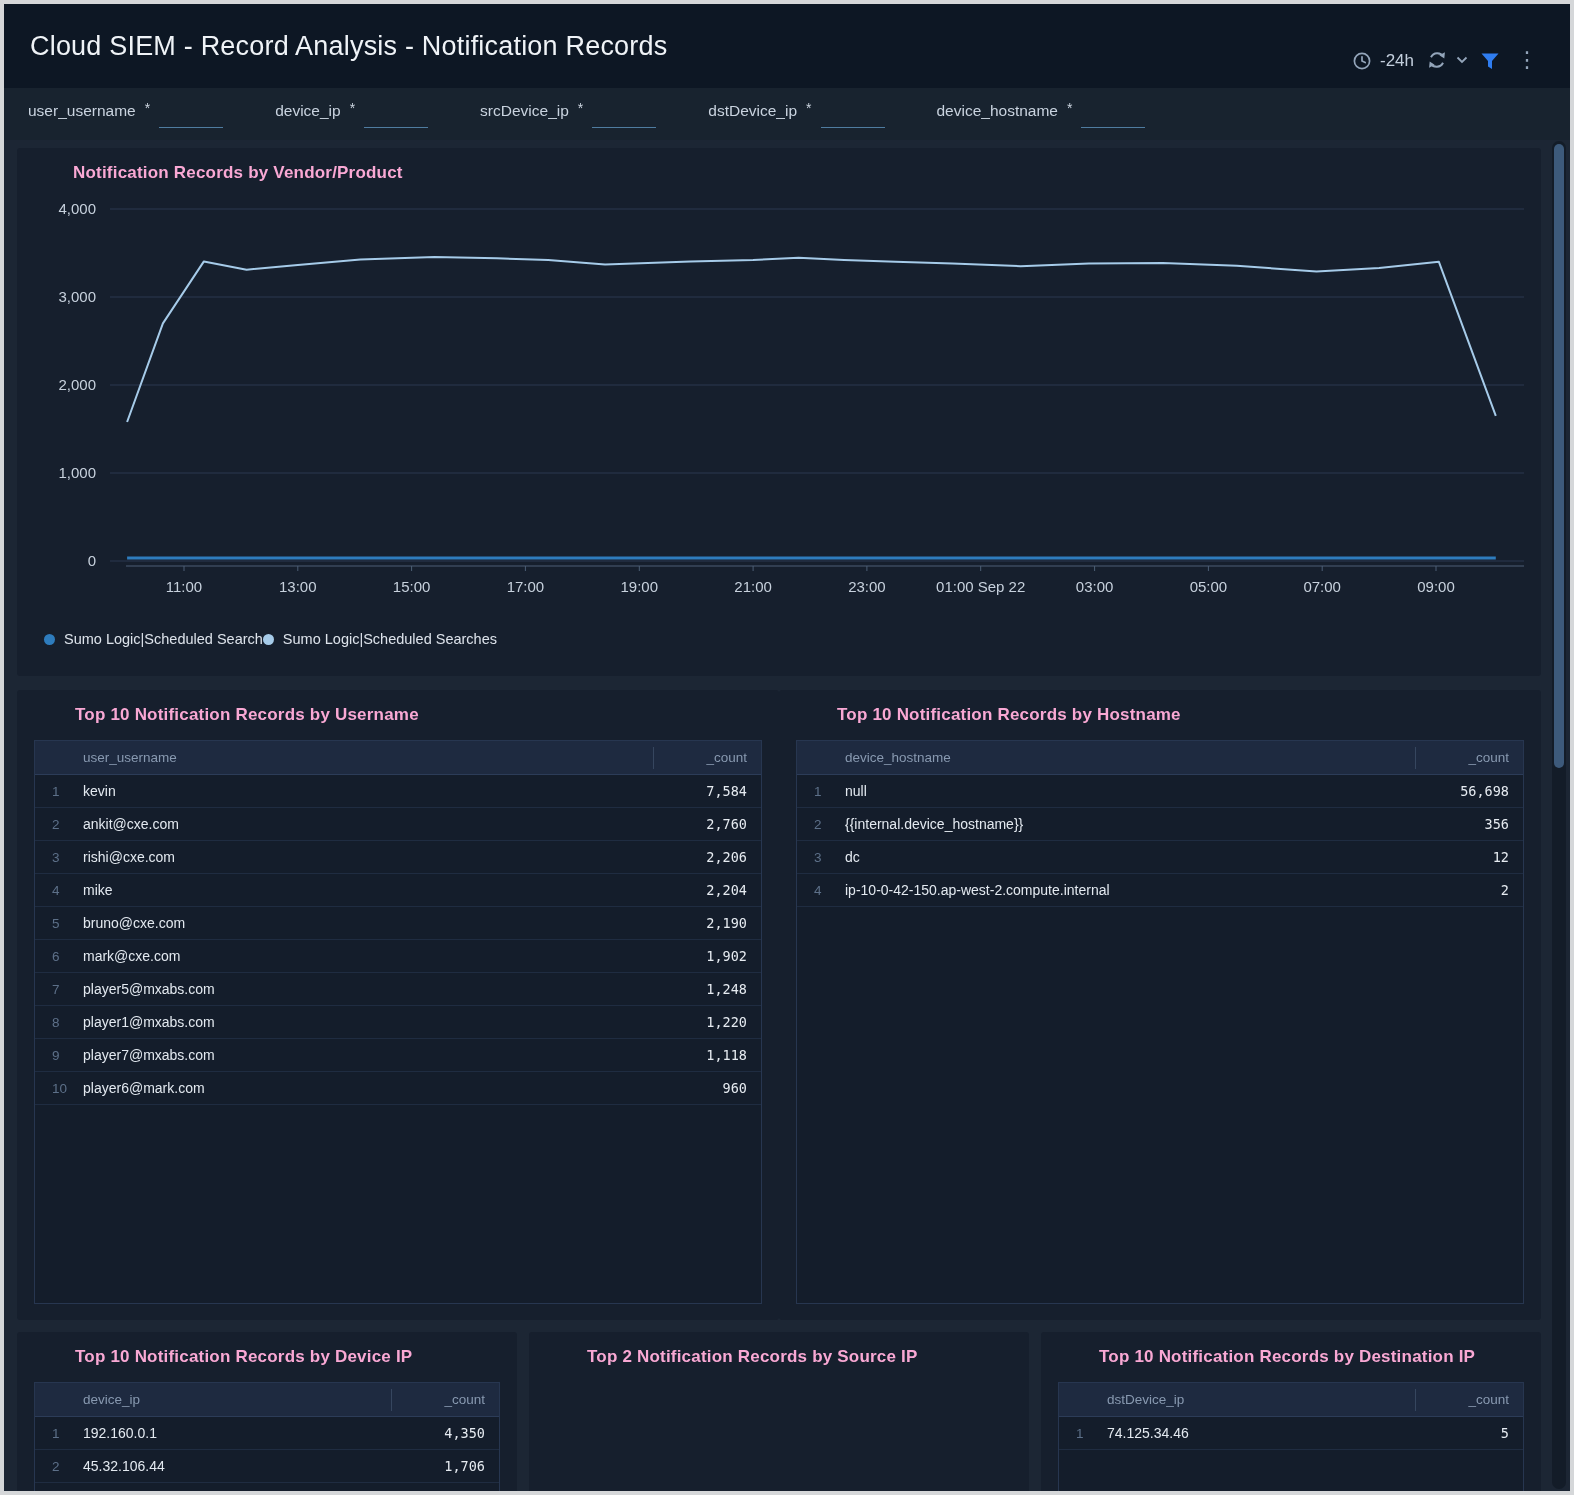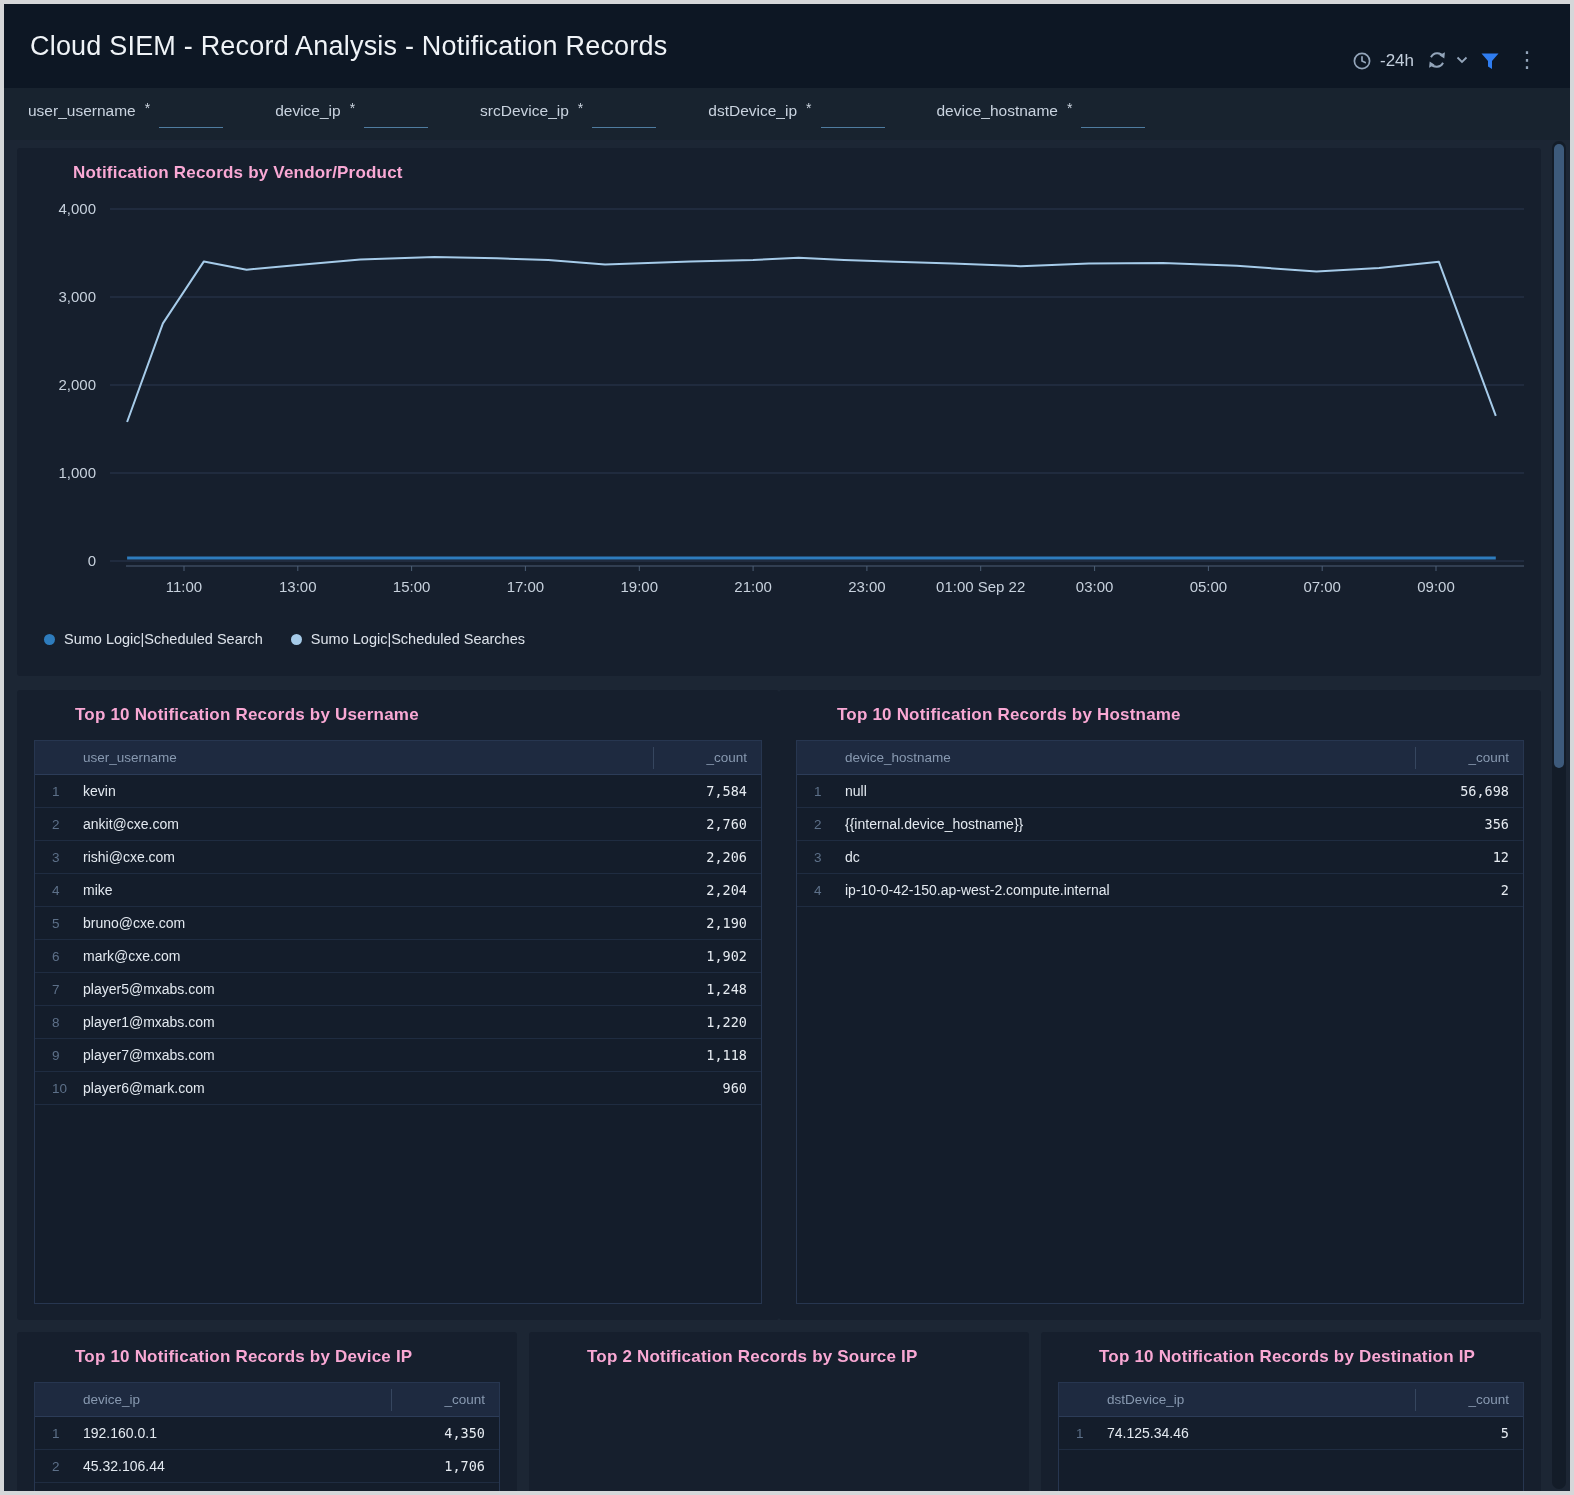--- a/index.html
+++ b/index.html
@@ -54,21 +54,21 @@
   .panel {
     background: #161f2d; border-radius: 3px;
     padding: 15px 17px 0 17px; overflow: hidden;
   }
   .panel-title { color: #f9a8d4; font-size: 17px; font-weight: 600; letter-spacing: .2px; margin-left: 41px; }
 
   .chart-panel { margin: 8px 29px 0 13px; height: 528px; padding: 15px 15px 0 15px; }
   .chart-wrap { margin-top: 4px; }
   .chart-wrap svg text { font-family: "Liberation Sans", sans-serif; font-size: 15px; fill: #c7d1dd; }
 
-  .legend { display: flex; gap: 28px; margin: 6px 0 0 12px; align-items: center; }
+  .legend { display: flex; margin: 6px 0 0 12px; align-items: center; }
   .legend-item { display: flex; align-items: center; gap: 9px; cursor: pointer; }
   .legend-dot { width: 11px; height: 11px; border-radius: 50%; }
   .legend-label { color: #dde3eb; font-size: 14.5px; }
 
   .mid-row {
     margin: 14px 29px 0 13px; height: 630px;
     display: grid; grid-template-columns: 1fr 1fr; 
   }
   .bot-row {
     margin: 12px 29px 0 13px; height: 176px;

